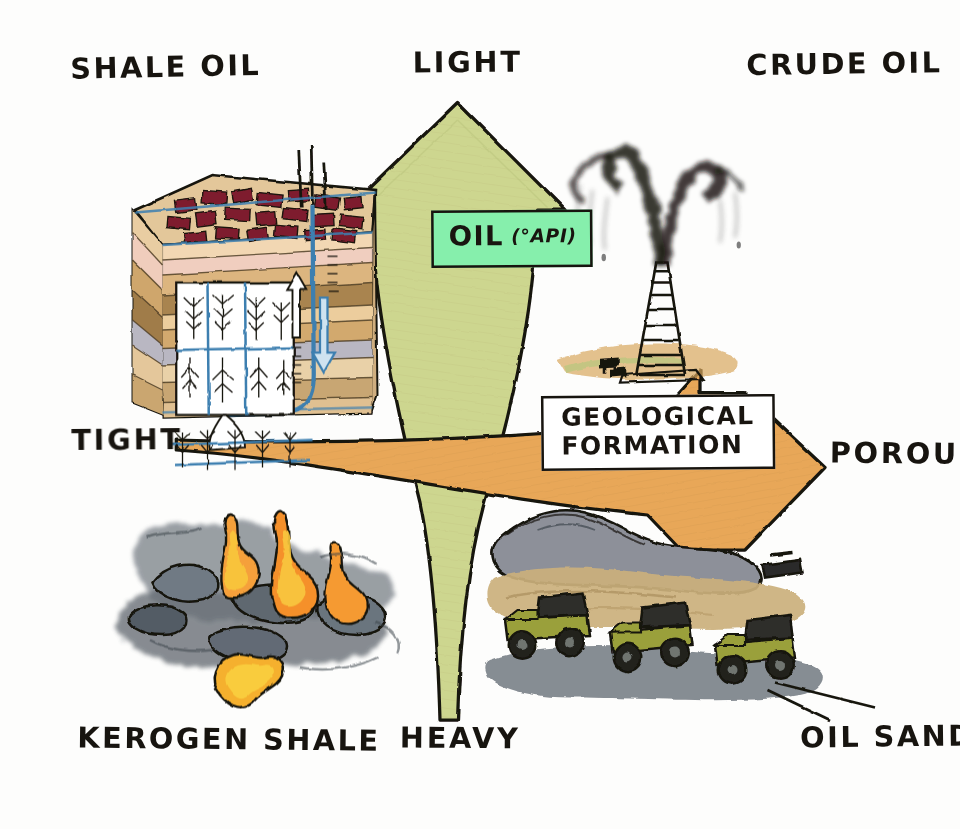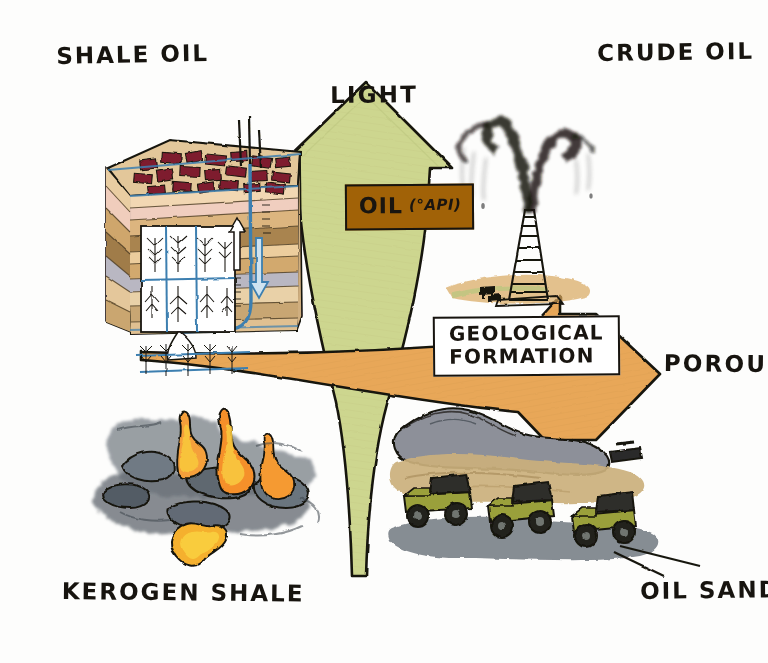--- a/index.html
+++ b/index.html
@@ -442,28 +442,30 @@
   </svg>
 
   <div class="handlabel q-label" style="left:56px; top:43px; transform:rotate(-1.2deg);">SHALE OIL</div>
 
   <div class="handlabel q-label" style="left:597px; top:40px; transform:rotate(-0.8deg);">CRUDE OIL</div>
 
   <div class="handlabel q-label" style="left:62px; top:578px; transform:rotate(0.6deg);">KEROGEN SHALE</div>
 
   <div class="handlabel q-label" style="left:640px; top:578px; transform:rotate(-0.7deg);">OIL SAND</div>
 
-  <div class="handlabel axis-label" style="left:330px; top:38px; transform:rotate(-0.5deg);margin-top:44px;">LIGHT</div>
-
-
+  <div class="handlabel axis-label" style="left:330px; top:38px; transform:rotate(-0.5deg);">LIGHT</div>
+
+  <div class="handlabel axis-label" style="left:320px; top:578px; transform:rotate(0.4deg);">HEAVY</div>
+
+  <div class="handlabel axis-label" style="left:57px; top:340px; transform:rotate(-0.5deg);">TIGHT</div>
 
   <div class="handlabel axis-label" style="left:664px; top:350px; transform:rotate(0.6deg);">POROUS</div>
 
-  <div style="position:absolute; left:345px; top:184px; width:125px; height:42px;
-              background:#a16207; border:2.4px solid #17140f; transform:rotate(-0.4deg);">
+  <div style="position:absolute; left:345px; top:168px; width:125px; height:42px;
+              background:#86efac; border:2.4px solid #17140f; transform:rotate(-0.4deg);">
     <span class="box-label" style="left:12px; top:9px; font-size:22px; letter-spacing:1px;">OIL</span>
     <span class="box-label" style="left:62px; top:12px; font-size:15px; letter-spacing:0.5px;font-style:italic;">(°API)</span>
   </div>
 
   <div style="position:absolute; left:433px; top:316px; width:183px; height:56px;
               background:#ffffff; border:2.4px solid #17140f; transform:rotate(-0.5deg);">
     <span class="box-label" style="left:14px; top:5px; font-size:20px; letter-spacing:1.2px;">GEOLOGICAL</span>
     <span class="box-label" style="left:14px; top:28px; font-size:20px; letter-spacing:1.2px;">FORMATION</span>
   </div>
 

